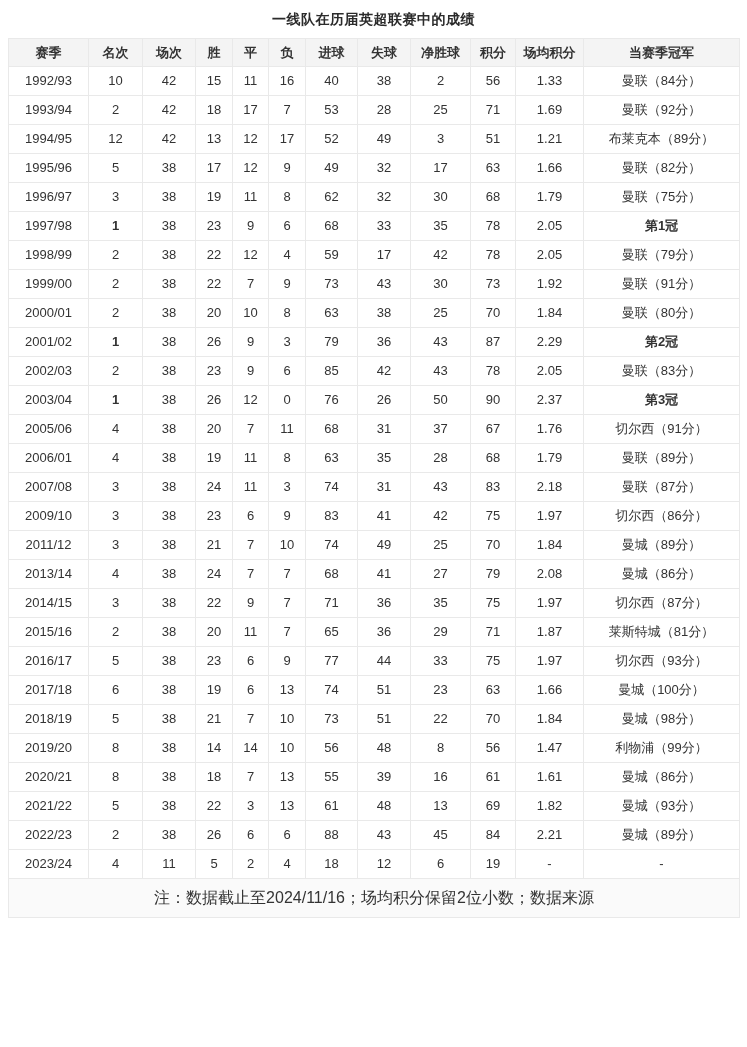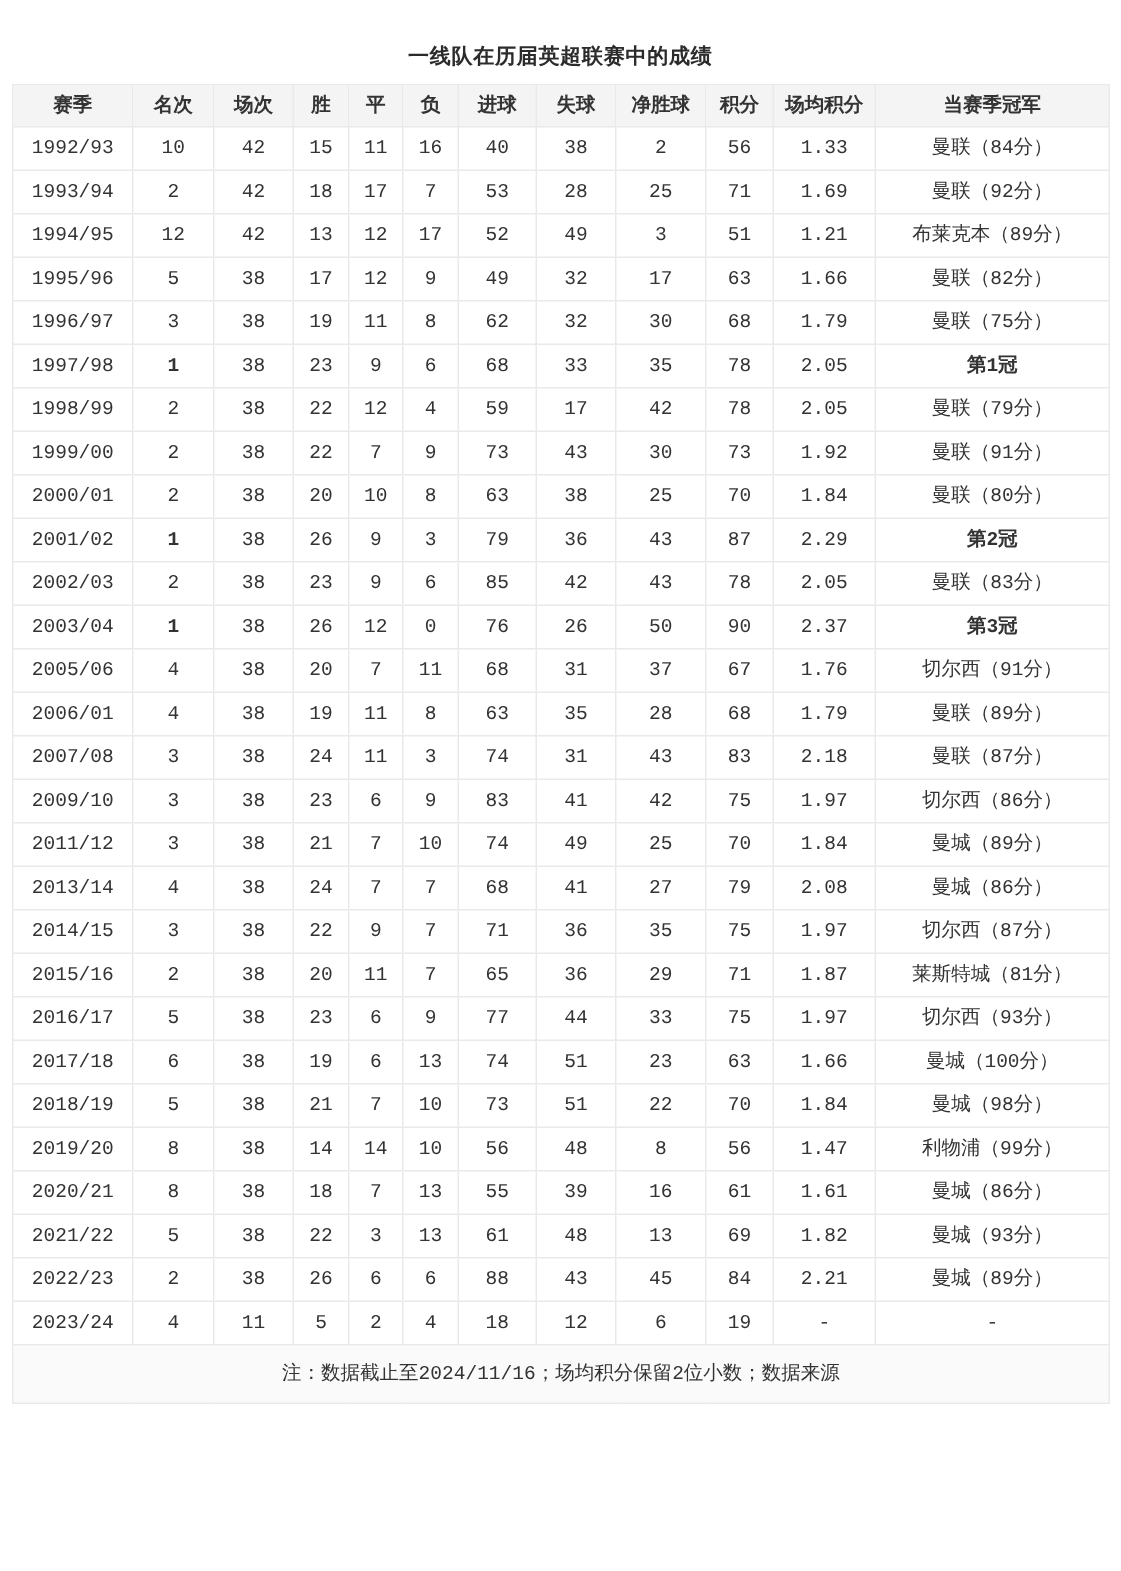--- a/index.html
+++ b/index.html
@@ -11,30 +11,29 @@
     color: #333333;
   }
   .page {
     width: 747px;
   }
   .page-title {
     text-align: center;
     font-size: 14px;
     font-weight: bold;
     color: #2b2b2b;
-    padding: 29px 0 9px 0;
+    padding: 11px 0 9px 0;
     letter-spacing: 0.5px;
   }
   table.results {
     border-collapse: collapse;
     table-layout: fixed;
     width: 731px;
     margin: 0 8px;
     font-size: 13px;
-    font-family: Liberation Mono, monospace;
   }
   table.results th,
   table.results td {
     border: 1px solid #e9e9e9;
     text-align: center;
     vertical-align: middle;
     padding: 0 2px;
     height: 28px;
     line-height: 1.2;
     color: #333333;
@@ -46,21 +45,21 @@
     background: #f4f4f4;
     font-weight: bold;
     height: 27px;
   }
   table.results td.bold {
     font-weight: bold;
   }
   table.results tfoot td {
     background: #fafafa;
     height: 38px;
-    font-size: 13px;
+    font-size: 16px;
   }
 </style>
 </head>
 <body>
 
 <div class="page">
   <div class="page-title">一线队在历届英超联赛中的成绩</div>
 
   <table class="results">
     <colgroup>

